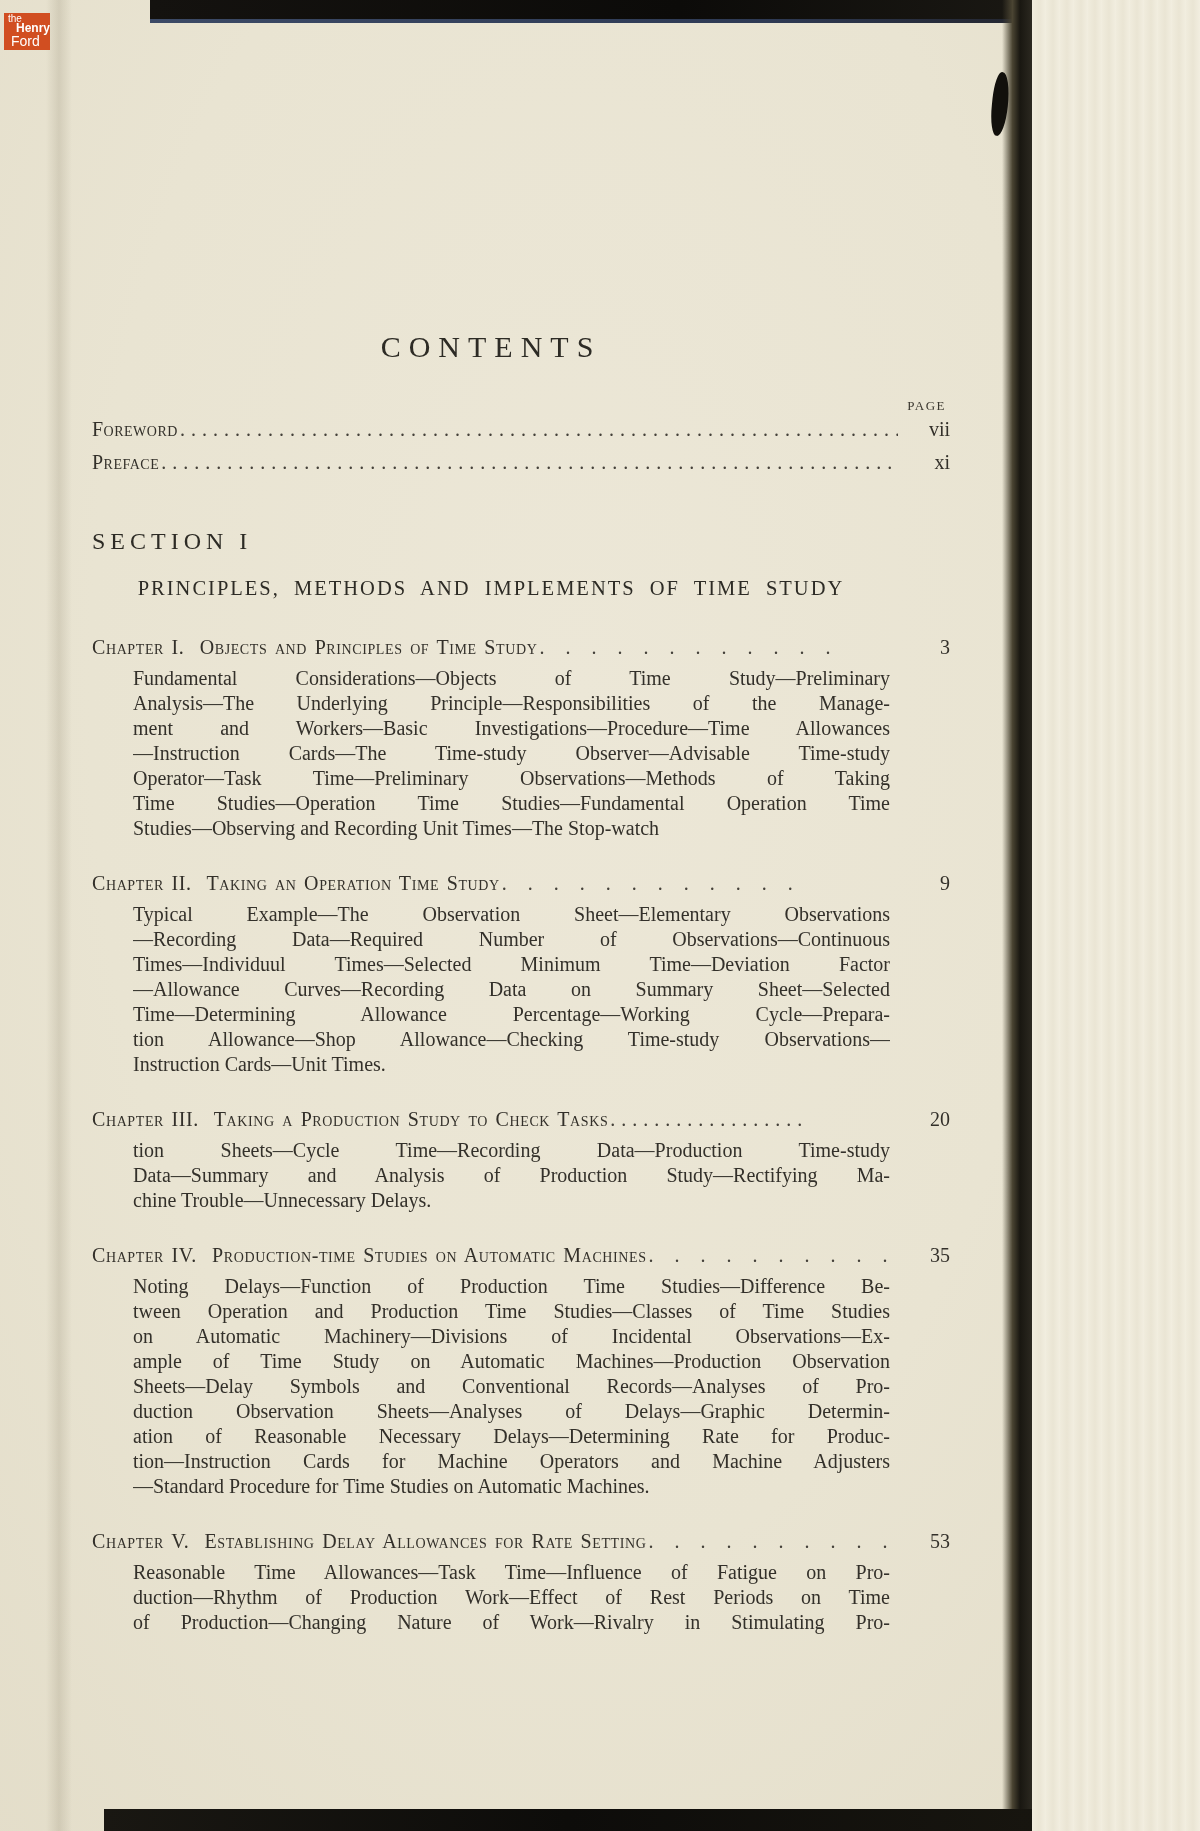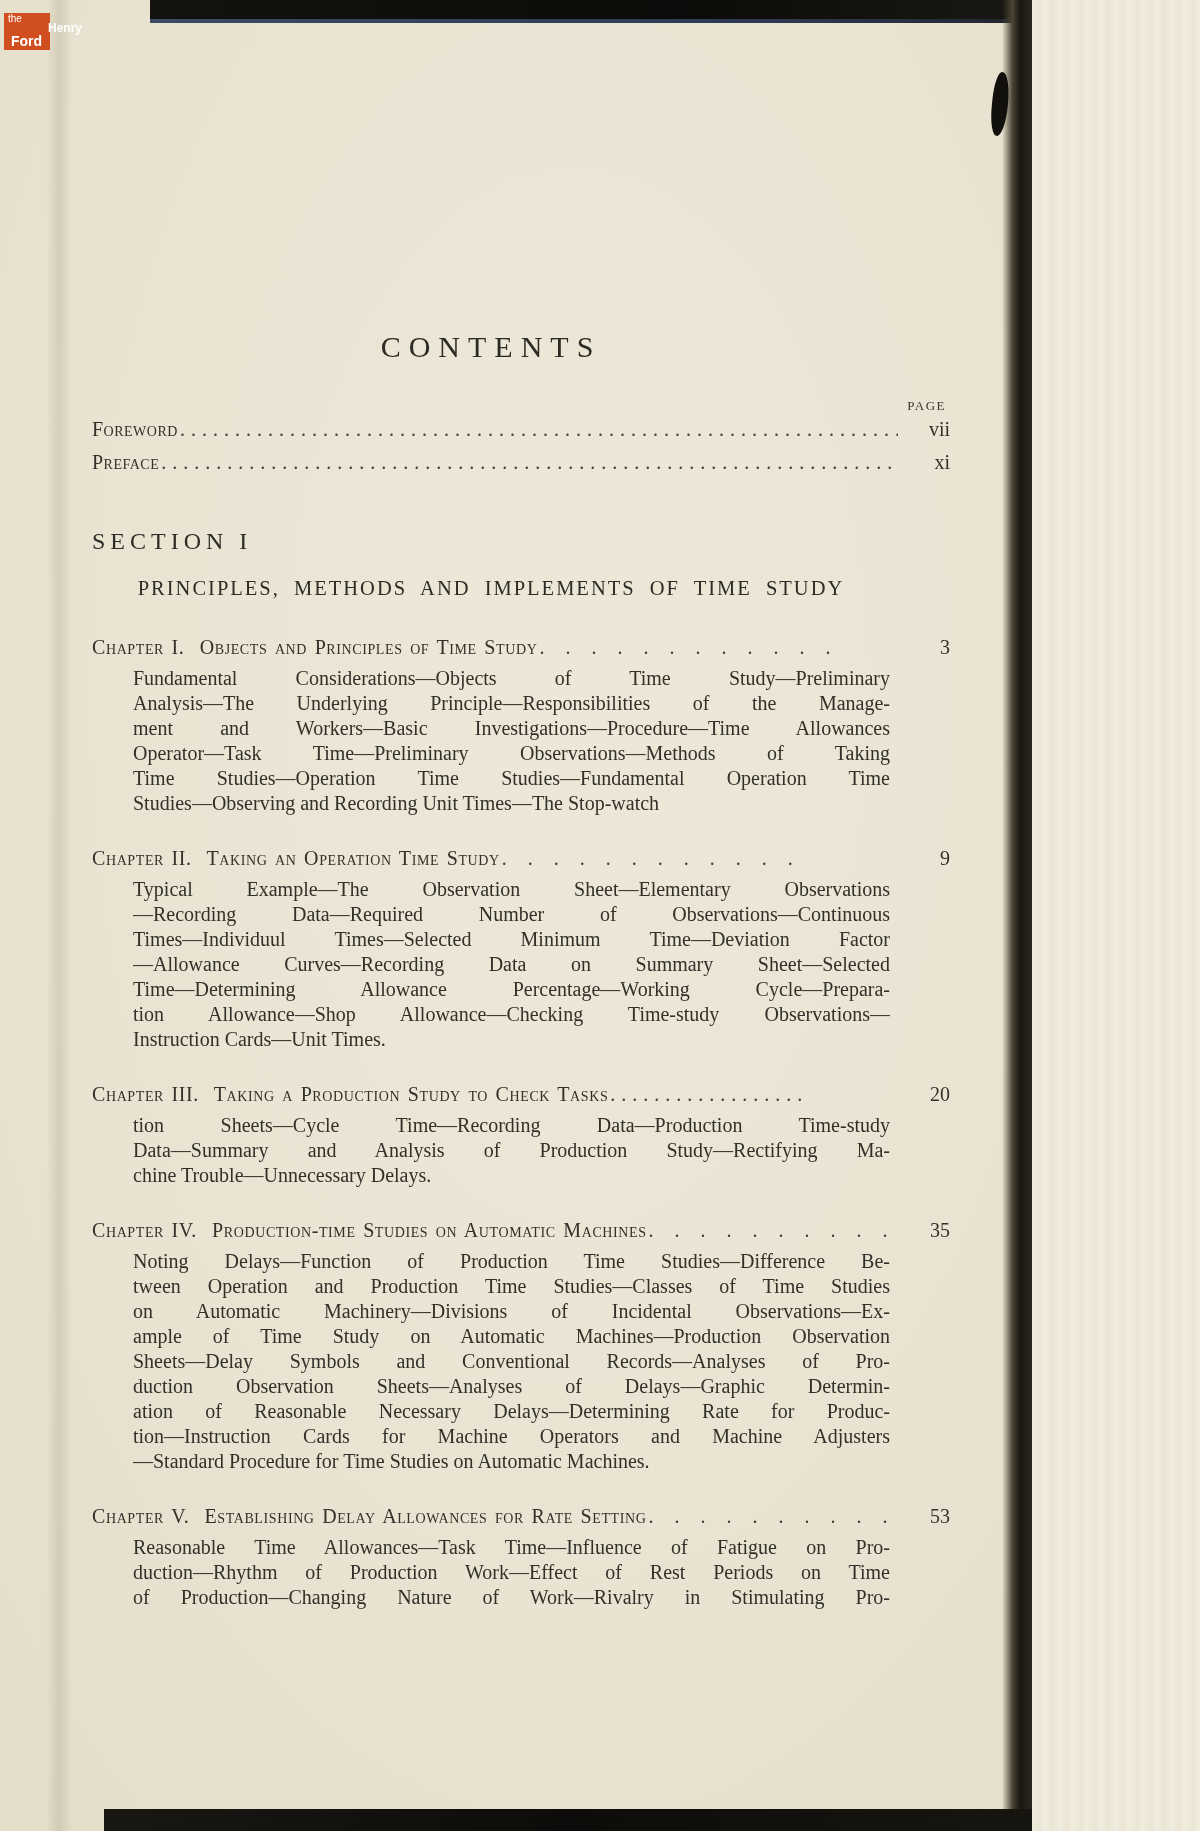--- a/index.html
+++ b/index.html
@@ -21,22 +21,22 @@
   .right-blob { position:absolute; left:992px; top:72px; width:16px; height:64px;
                 background:#12100c; border-radius:45% 55% 50% 50%; transform:rotate(6deg); }
   .bottom-edge{ position:absolute; left:104px; top:1809px; width:928px; height:22px;
                 background:linear-gradient(to right,#191712,#0d0c0a 50%,#17150f); }
   .left-crease{ position:absolute; left:46px; top:0; width:26px; height:1831px;
                 background:linear-gradient(to right,rgba(120,110,85,0) 0%,rgba(120,110,85,.18) 50%,rgba(120,110,85,0) 100%); }
   
   .logo { position:absolute; left:4px; top:13px; width:46px; height:37px;
           background:#d14e21; font-family:"Liberation Sans","DejaVu Sans",sans-serif; color:#fff; }
   .logo-the  { position:absolute; left:4px;  top:0px;  font-size:10px; font-weight:normal; }
-  .logo-henry{ position:absolute; left:12px; top:8px;  font-size:12px; font-weight:bold;margin-left:32px; }
-  .logo-ford { position:absolute; left:7px;  top:20px; font-size:14px; font-weight:bold; }
+  .logo-henry{ position:absolute; left:12px; top:8px;  font-size:12px; font-weight:bold; }
+  .logo-ford { position:absolute; left:7px;  top:20px; font-size:14px; font-weight:normal; }
   
   .content { position:absolute; left:92px; top:300px; width:858px; }
   .contents-title { margin:30px 60px 0 0; text-align:center; font-size:30px; font-weight:normal;
                     letter-spacing:8px; color:#2d2b25; }
   .page-label { margin:34px 4px 0 0; text-align:right; font-size:13px; letter-spacing:1.5px; color:#3a372f; }
   .front-rows { margin-top:4px; }
   .front-row  { display:flex; align-items:baseline; height:33px; font-size:20px; }
   .front-label{ font-variant:small-caps; letter-spacing:.5px; white-space:pre; }
   .leader { flex:1; overflow:hidden; white-space:nowrap; color:#45413634; color:#45413a;
             letter-spacing:6px; padding:0 14px 0 2px; }
@@ -98,20 +98,21 @@
   <div class="chapter">
     <div class="chapter-head">
       <span class="chapter-title">Chapter I.  Objects and Principles of Time Study</span>
       <span class="leader wide">. . . . . . . . . . . .</span>
       <span class="pagenum">3</span>
     </div>
     <div class="chapter-body">
             <div class="body-line j">Fundamental Considerations—Objects of Time Study—Preliminary</div>
             <div class="body-line j">Analysis—The Underlying Principle—Responsibilities of the Manage-</div>
             <div class="body-line j">ment and Workers—Basic Investigations—Procedure—Time Allowances</div>
+            <div class="body-line j">—Instruction Cards—The Time-study Observer—Advisable Time-study</div>
             <div class="body-line j">Operator—Task Time—Preliminary Observations—Methods of Taking</div>
             <div class="body-line j">Time Studies—Operation Time Studies—Fundamental Operation Time</div>
             <div class="body-line">Studies—Observing and Recording Unit Times—The Stop-watch</div>
           </div>
   </div>
 
   <div class="chapter">
     <div class="chapter-head">
       <span class="chapter-title">Chapter II.  Taking an Operation Time Study</span>
       <span class="leader wide">. . . . . . . . . . . .</span>

